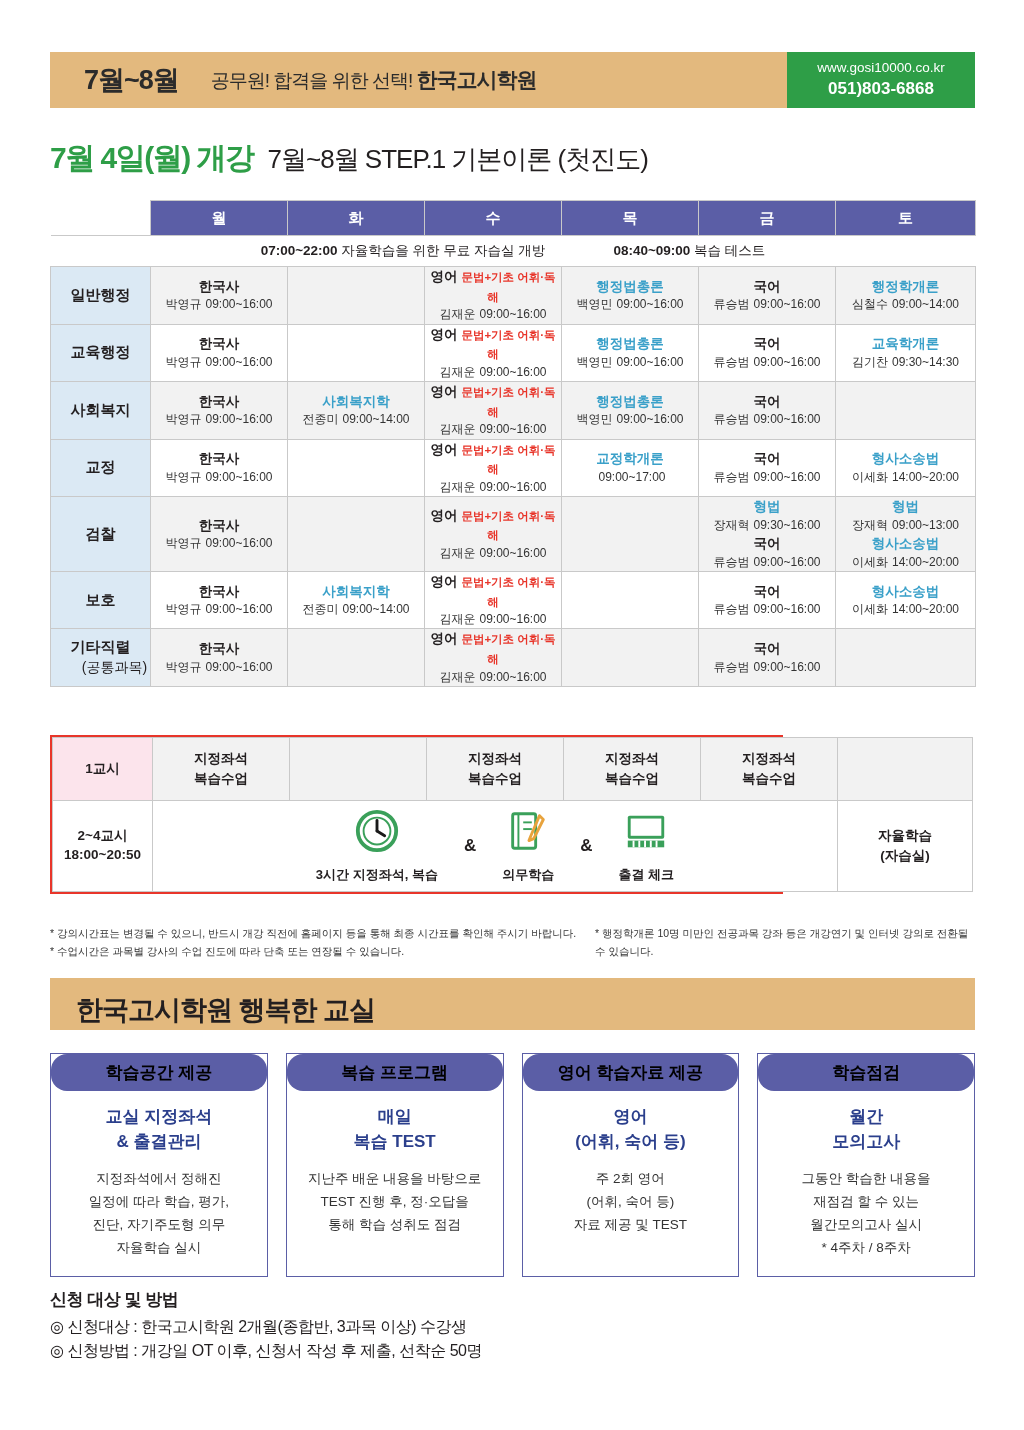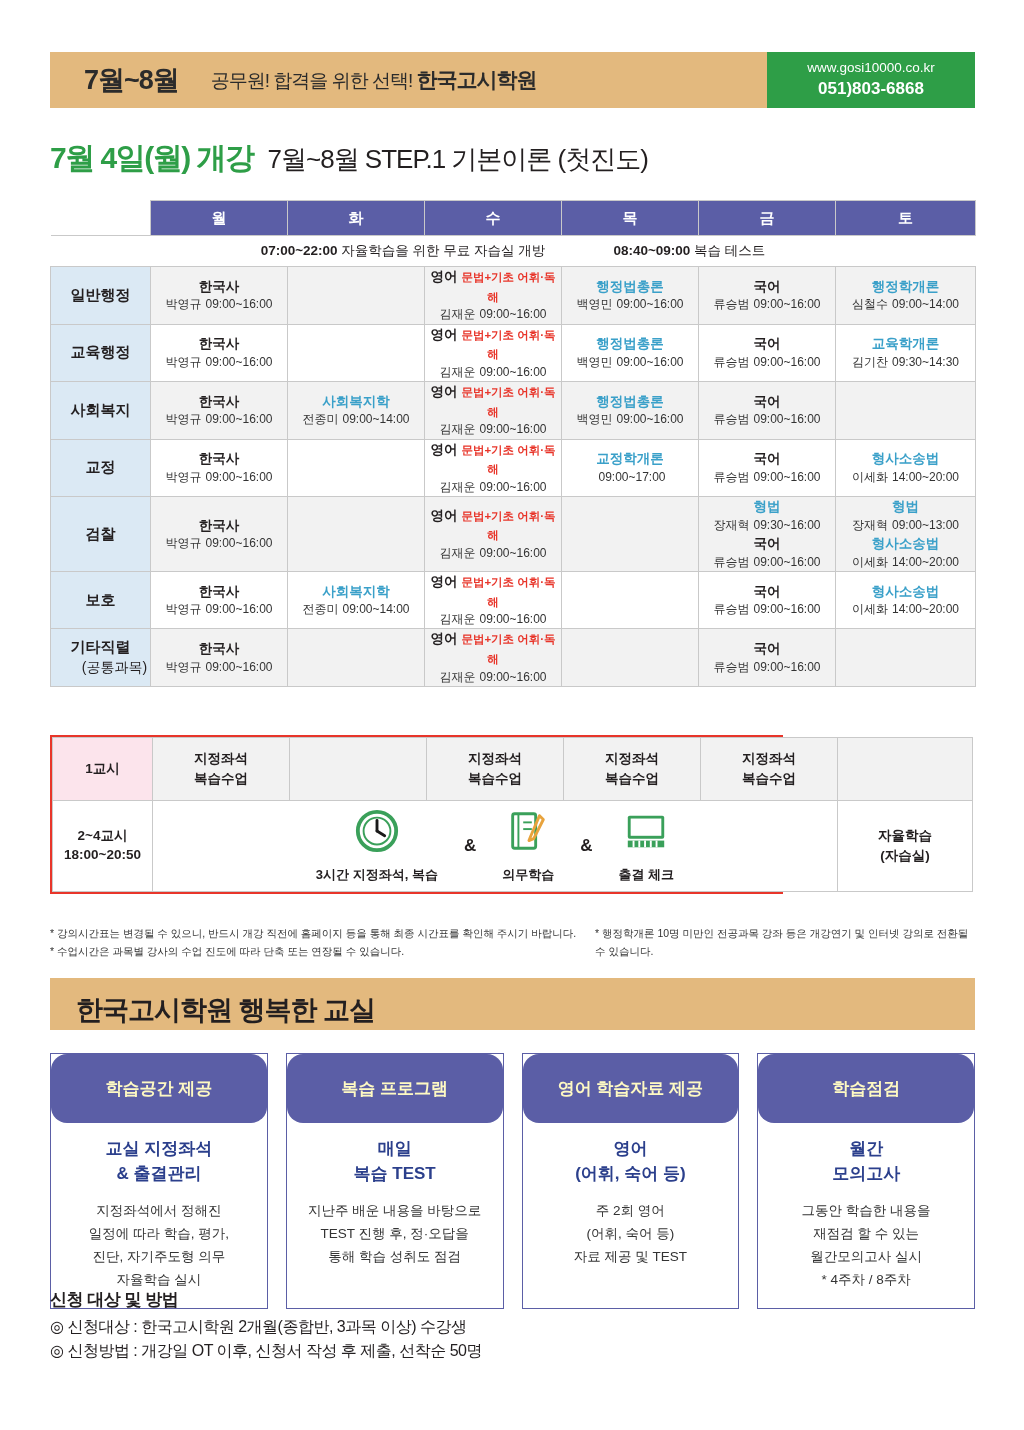--- a/index.html
+++ b/index.html
@@ -19,21 +19,21 @@
     background:#e3b97e;flex:1;display:flex;align-items:center;padding-left:34px;box-sizing:border-box;
   }
   .hl-month{
     font-size:27px;font-weight:bold;color:#2b2b2b;letter-spacing:-1px;
   }
   .hl-slogan{
     margin-left:32px;font-size:19px;color:#2b2b2b;letter-spacing:-1px;
   }
   .hl-slogan b{font-weight:bold;font-size:21px;}
   .header-right{
-    width:208px;background:#2e9e47;color:#fff;display:flex;flex-direction:column;
+    width:188px;background:#2e9e47;color:#fff;display:flex;flex-direction:column;
     align-items:center;justify-content:center;line-height:1.35;
   }
   .hr-url{font-size:13.5px;}
   .hr-tel{font-size:17px;font-weight:bold;}
 
   
   .title-row{position:absolute;left:50px;top:138px;display:flex;align-items:baseline;}
   .title-green{font-size:30px;font-weight:bold;color:#2e9e47;letter-spacing:-1.5px;}
   .title-black{font-size:26px;color:#231f20;margin-left:14px;letter-spacing:-1px;}
 
@@ -86,21 +86,21 @@
   
   .band{
     position:absolute;left:50px;top:978px;width:925px;height:52px;background:#e3b97e;
     display:flex;align-items:center;padding-left:26px;box-sizing:border-box;
   }
   .band span{font-size:27px;font-weight:bold;color:#231f20;letter-spacing:-1px;margin-top:12px;}
 
   
   .cards{position:absolute;left:50px;top:1053px;width:925px;display:flex;gap:18px;}
   .card{flex:1;border:1px solid #5b5ea6;box-sizing:border-box;background:#fff;}
-  .card-head{background:#5b5ea6;color:#fef9c3;font-size:17px;font-weight:bold;text-align:center;padding:23px 0;border-radius:16px;}
+  .card-head{background:#5b5ea6;color:#000000;font-size:17px;font-weight:bold;text-align:center;padding:7px 0;border-radius:16px;}
   .card-body{padding:14px 8px 16px;text-align:center;}
   .card-title{font-size:17px;font-weight:bold;color:#2b3f8c;line-height:1.45;}
   .card-desc{margin-top:14px;font-size:13.5px;line-height:1.7;color:#333;}
 
   
   .apply{position:absolute;left:50px;top:1288px;width:925px;}
   .apply h3{margin:0 0 6px;font-size:17px;font-weight:bold;letter-spacing:-0.5px;}
   .apply p{margin:3px 0;font-size:16px;letter-spacing:-0.5px;}
 
   svg{display:block;}

